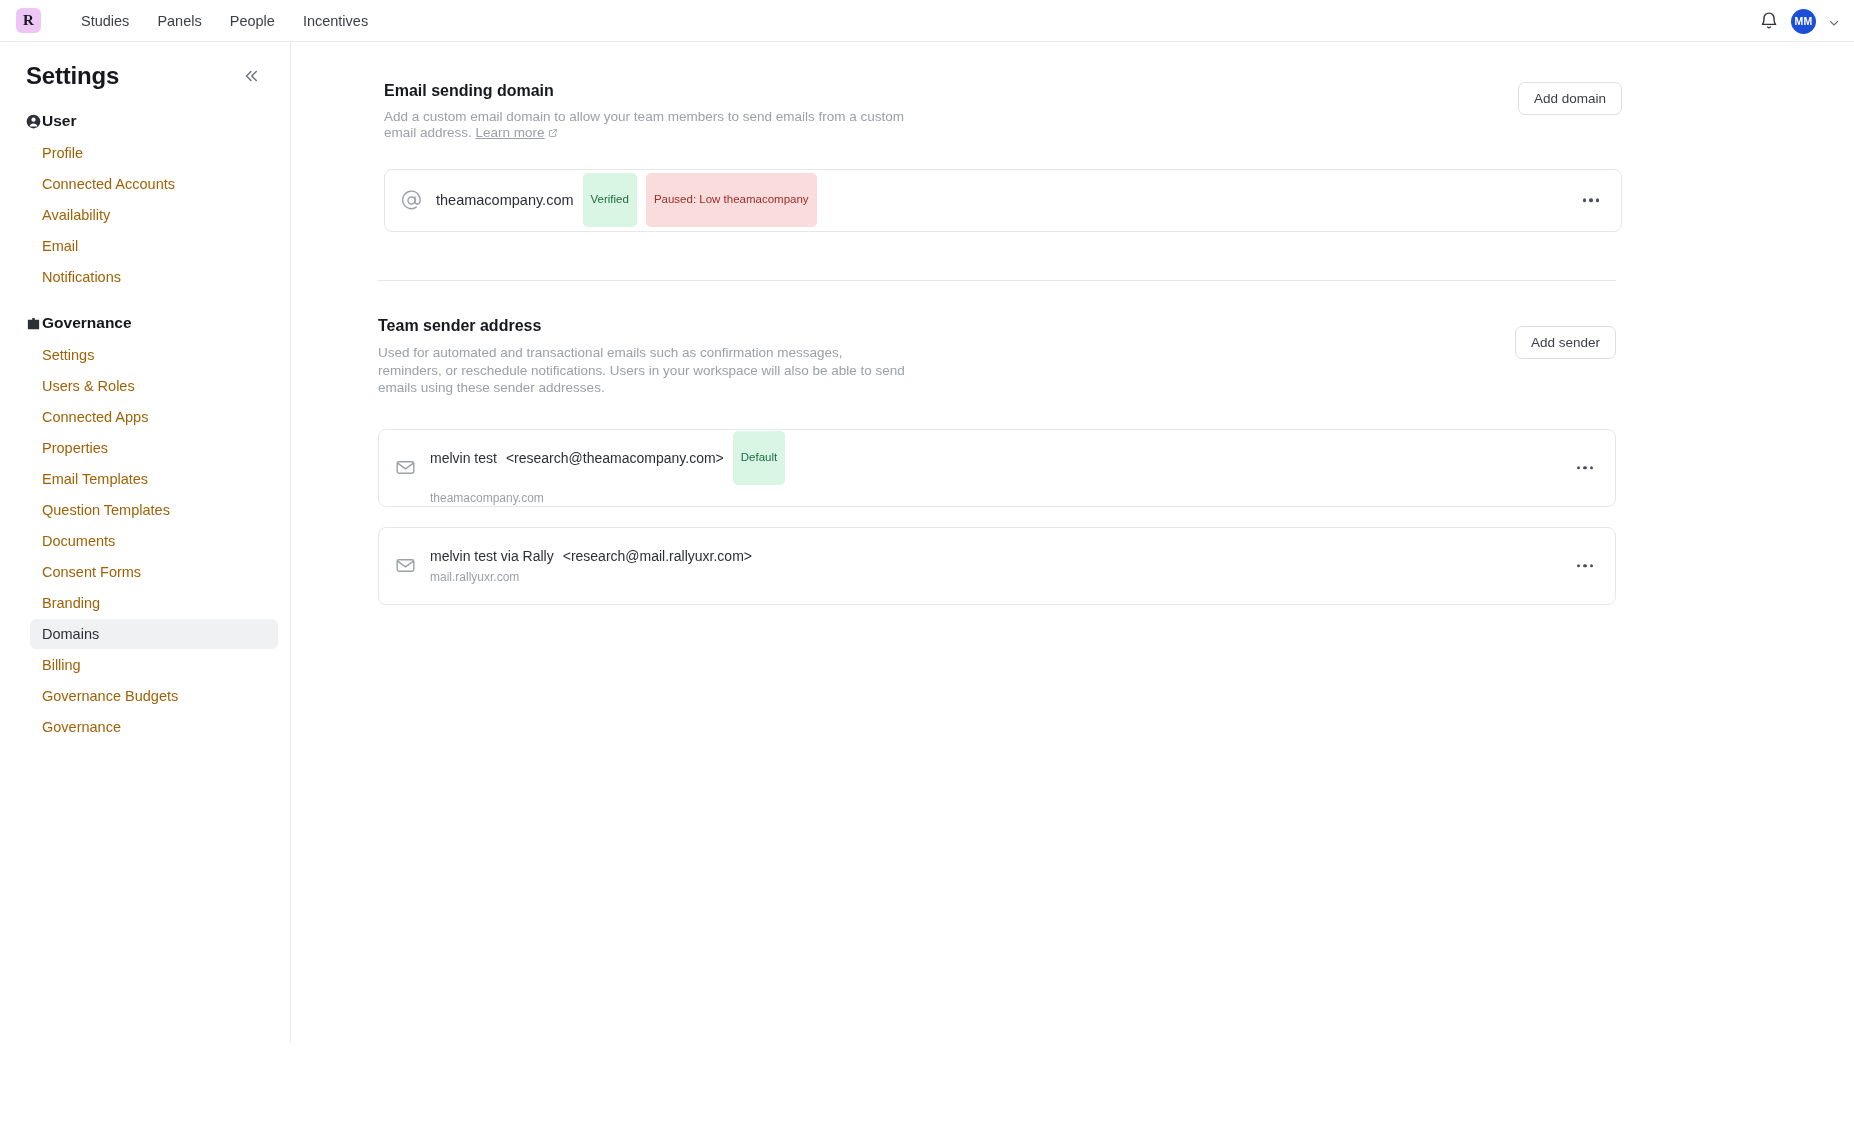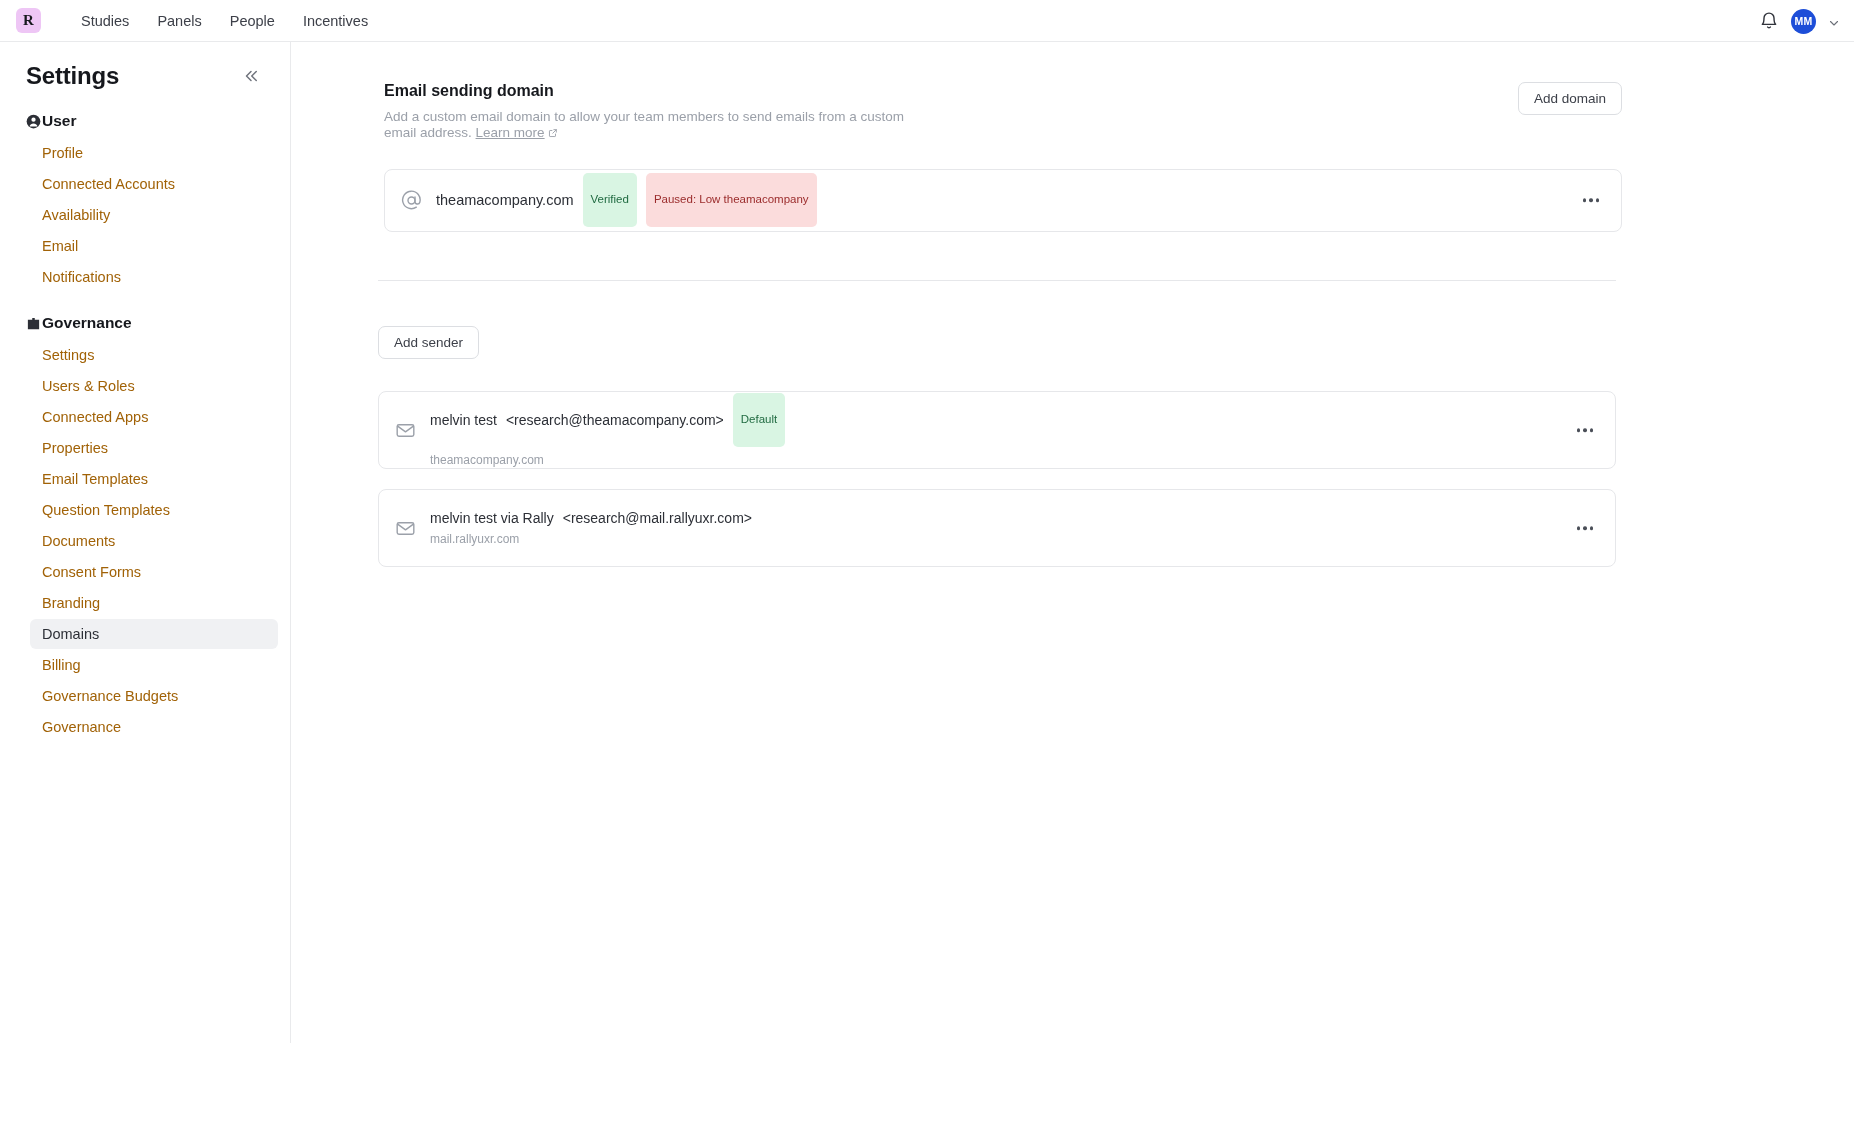--- a/index.html
+++ b/index.html
@@ -262,20 +262,24 @@
           <i></i>
           <i></i>
         </div>
     </div>
   </div>
 
   <div class="divider" style="position:absolute; left:87px; top:238px; width:1238px;"></div>
 
   <div class="section" style="position:absolute; left:87px; top:275px; width:1238px;">
     <div class="sec-head">
+      <div>
+        <div class="sec-title">Team sender address</div>
+        <div class="sec-desc" style="line-height:1.3;">Used for automated and transactional emails such as confirmation messages, reminders, or reschedule notifications. Users in your workspace will also be able to send emails using these sender addresses.</div>
+      </div>
       <button class="btn" style="margin-top:9px;">Add sender</button>
     </div>
 
     <div class="card" style="margin-top:32px; height:78px;">
       <span class="licon">
         <svg viewBox="0 0 24 24" width="21" height="21" fill="none" stroke="#9ba0a9" stroke-width="1.6" stroke-linecap="round" stroke-linejoin="round">
           <rect x="2.5" y="5.5" width="19" height="13" rx="2"></rect>
           <path d="M3 7l9 6.5L21 7"></path>
         </svg>
       </span>

